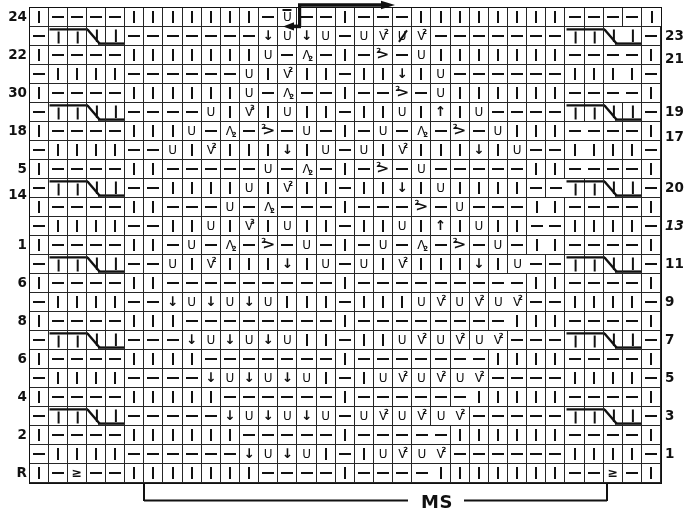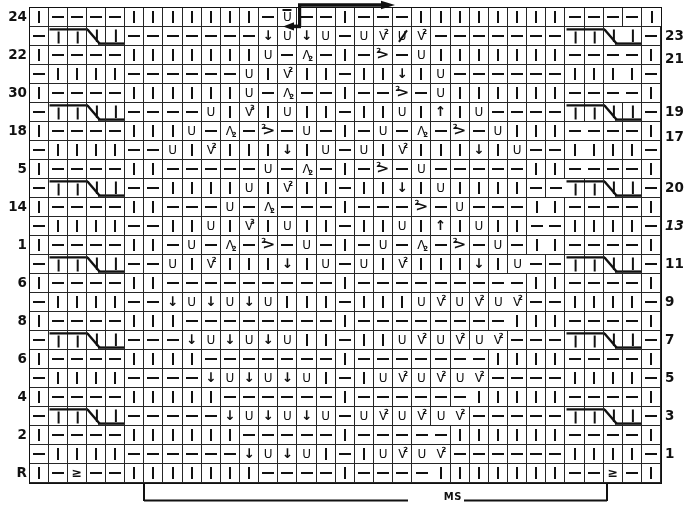--- a/index.html
+++ b/index.html
@@ -23,22 +23,22 @@
   .you .over{position:absolute;top:1.2px;left:50%;transform:translateX(-50%);
              width:9px;height:1.8px;background:#111;}
   .us .slash{position:absolute;left:49%;top:2px;width:1.6px;height:14px;background:#111;
              transform:rotate(35deg);}
   .ssp{font-size:12.5px;font-weight:bold;}
   .ovl{position:absolute;pointer-events:none;}
   .lbl{position:absolute;width:26px;height:19px;line-height:19px;font-size:13.5px;
        font-weight:600;color:#111;}
   .lbl-l{left:1px;text-align:right;}
   .lbl-r{left:665px;text-align:left;}
-  #ms-label{position:absolute;left:412px;top:491px;width:50px;text-align:right;
-            font-size:10px;font-weight:600;letter-spacing:.5px;}
+  #ms-label{position:absolute;left:412px;top:491px;width:50px;text-align:center;
+            font-size:18px;font-weight:600;letter-spacing:.5px;}
   svg{display:block;}
 </style>
 </head>
 <body>
 
 <div id="screen">
   <div id="grid">
       <div class="cell">
         <i class="g-k"></i>
       </div>
@@ -2597,21 +2597,21 @@
       <div class="lbl lbl-l" style="top: 7px;">24</div>
       <div class="lbl lbl-r" style="top: 26px;">23</div>
       <div class="lbl lbl-l" style="top: 45px;">22</div>
       <div class="lbl lbl-r" style="top: 49px;">21</div>
       <div class="lbl lbl-l" style="top: 83px;">30</div>
       <div class="lbl lbl-r" style="top: 102px;">19</div>
       <div class="lbl lbl-l" style="top: 121px;">18</div>
       <div class="lbl lbl-r" style="top: 127px;">17</div>
       <div class="lbl lbl-l" style="top: 159px;">5</div>
       <div class="lbl lbl-r" style="top: 178px;">20</div>
-      <div class="lbl lbl-l" style="top: 197px;">14</div>
+      <div class="lbl lbl-l" style="top: 185px;">14</div>
       <div class="lbl lbl-r" style="top: 216px; font-style: italic;">13</div>
       <div class="lbl lbl-l" style="top: 235px;">1</div>
       <div class="lbl lbl-r" style="top: 254px;">11</div>
       <div class="lbl lbl-l" style="top: 273px;">6</div>
       <div class="lbl lbl-r" style="top: 292px;">9</div>
       <div class="lbl lbl-l" style="top: 311px;">8</div>
       <div class="lbl lbl-r" style="top: 330px;">7</div>
       <div class="lbl lbl-l" style="top: 349px;">6</div>
       <div class="lbl lbl-r" style="top: 368px;">5</div>
       <div class="lbl lbl-l" style="top: 387px;">4</div>

